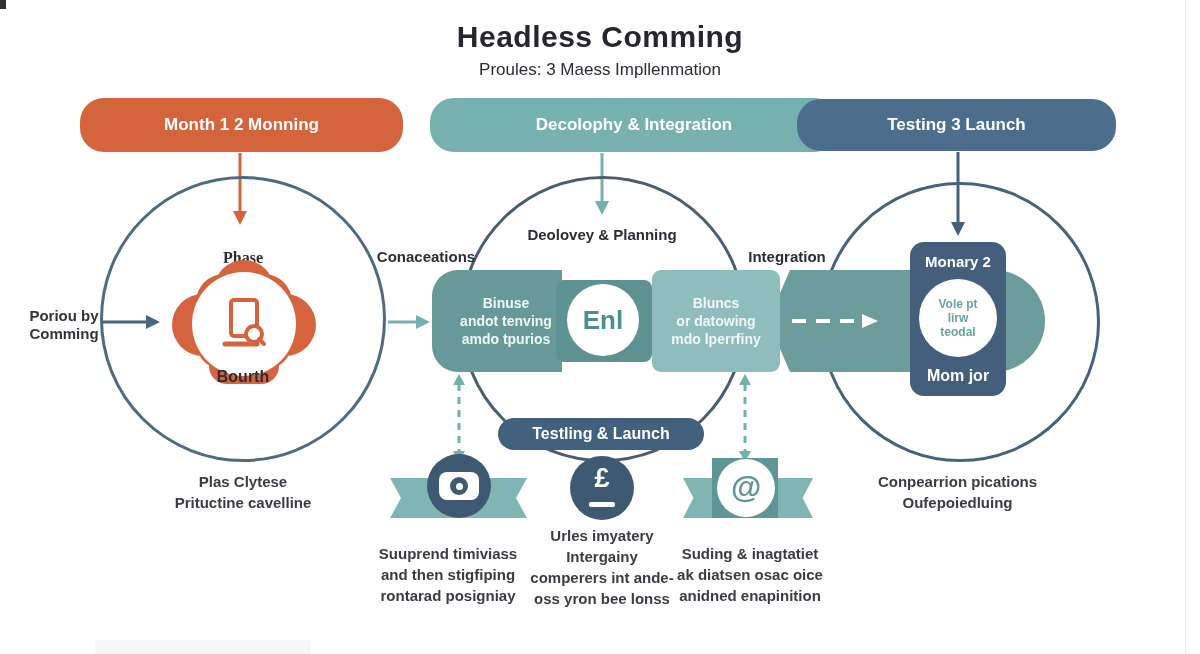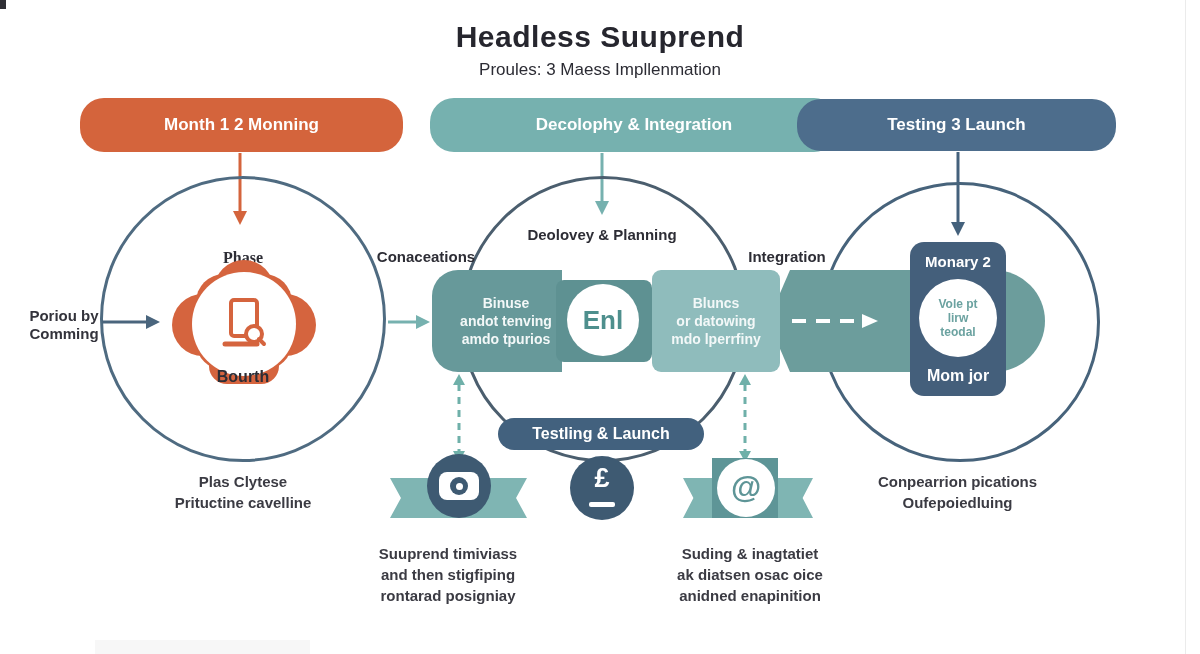--- a/index.html
+++ b/index.html
@@ -105,21 +105,21 @@
 </style>
 </head>
 <body>
 
 <div class="stage">
 
   <div class="corner-mark"></div>
   <div class="edge-line"></div>
   <div class="floor-bar"></div>
 
-  <div class="title">Headless Suuprend</div>
+  <div class="title">Headless Comming</div>
   <div class="subtitle">Proules: 3 Maess Impllenmation</div>
 
   <div class="pill pill1">Month 1 2 Monning</div>
   <div class="pill pill2">Decolophy &amp; Integration</div>
   <div class="pill pill3">Testing 3 Launch</div>
 
   <svg class="arrow" style="left:232px;top:153px" width="16" height="76">
     <line x1="8" y1="0" x2="8" y2="60" stroke="#d4643c" stroke-width="3"></line>
     <polygon points="1,58 15,58 8,72" fill="#d4643c"></polygon>
   </svg>
@@ -248,19 +248,25 @@
   <div class="lbl caption" style="left:850px;top:471px;width:215px;">
     <span style="display:block">Conpearrion pications</span>
     <span style="display:block">Oufepoiedluing</span>
   </div>
 
   <div class="lbl caption" style="left:362px;top:543px;width:172px;">
     <span style="display:block">Suuprend timiviass</span>
     <span style="display:block">and then stigfiping</span>
     <span style="display:block">rontarad posigniay</span>
   </div>
+  <div class="lbl caption" style="left:508px;top:525px;width:188px;">
+    <span style="display:block">Urles imyatery</span>
+    <span style="display:block">Intergainy</span>
+    <span style="display:block">comperers int ande-</span>
+    <span style="display:block">oss yron bee lonss</span>
+  </div>
   <div class="lbl caption" style="left:660px;top:543px;width:180px;">
     <span style="display:block">Suding &amp; inagtatiet</span>
     <span style="display:block">ak diatsen osac oice</span>
     <span style="display:block">anidned enapinition</span>
   </div>
 
 </div>
 
 </body></html>

